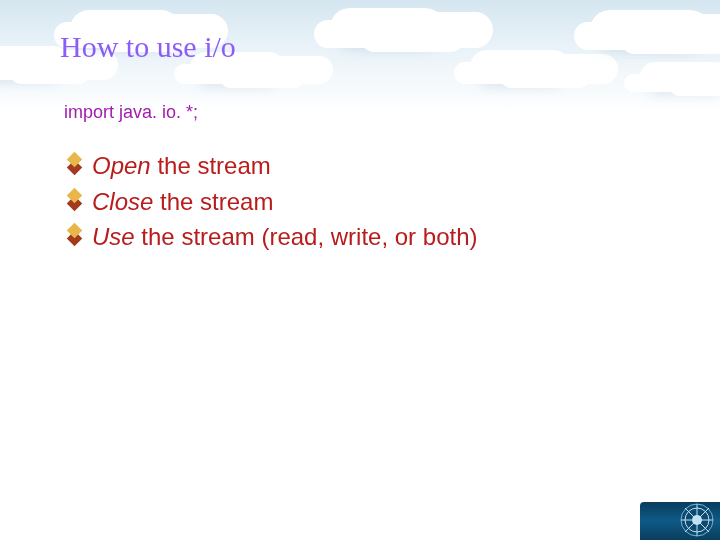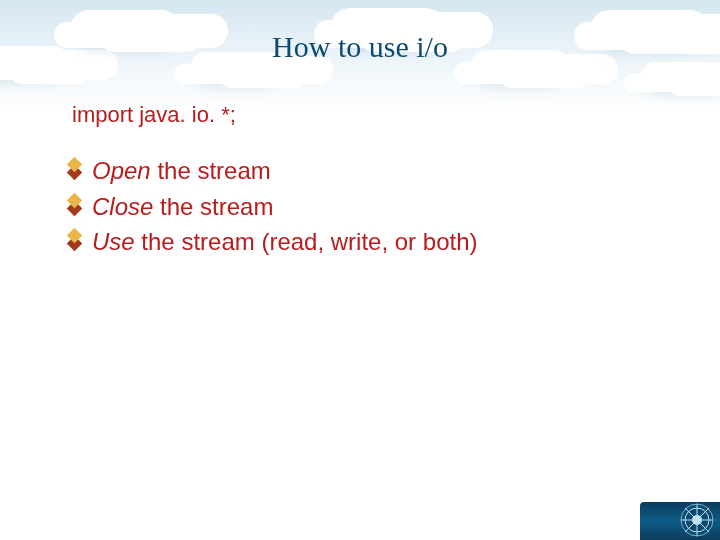--- a/index.html
+++ b/index.html
@@ -35,31 +35,30 @@
   .c7 { top: 62px; left: 640px;  width: 90px; height: 30px; }
 
   .slide {
     position: absolute;
     top: 0; left: 0; right: 0; bottom: 0;
     padding: 28px 60px 0 60px;
   }
   .title {
     font-family: Garamond, "Times New Roman", serif;
     font-size: 30px;
-    text-align: center;
-    color: #0c4a6e;
+    color: #8b5cf6;
     margin-top: 2px;
     margin-bottom: 38px;
     font-weight: 400;
   }
   .intro {
     font-family: Verdana, Geneva, sans-serif;
-    font-size: 22px;
-    color: #b91c1c;
-    margin-left: 12px;
+    font-size: 18px;
+    color: #a21caf;
+    margin-left: 4px;
     margin-bottom: 26px;
   }
   ul.points {
     list-style: none;
     margin-left: 4px;
   }
   ul.points li {
     font-size: 24px;
     color: #b91c1c;
     line-height: 1.4;

